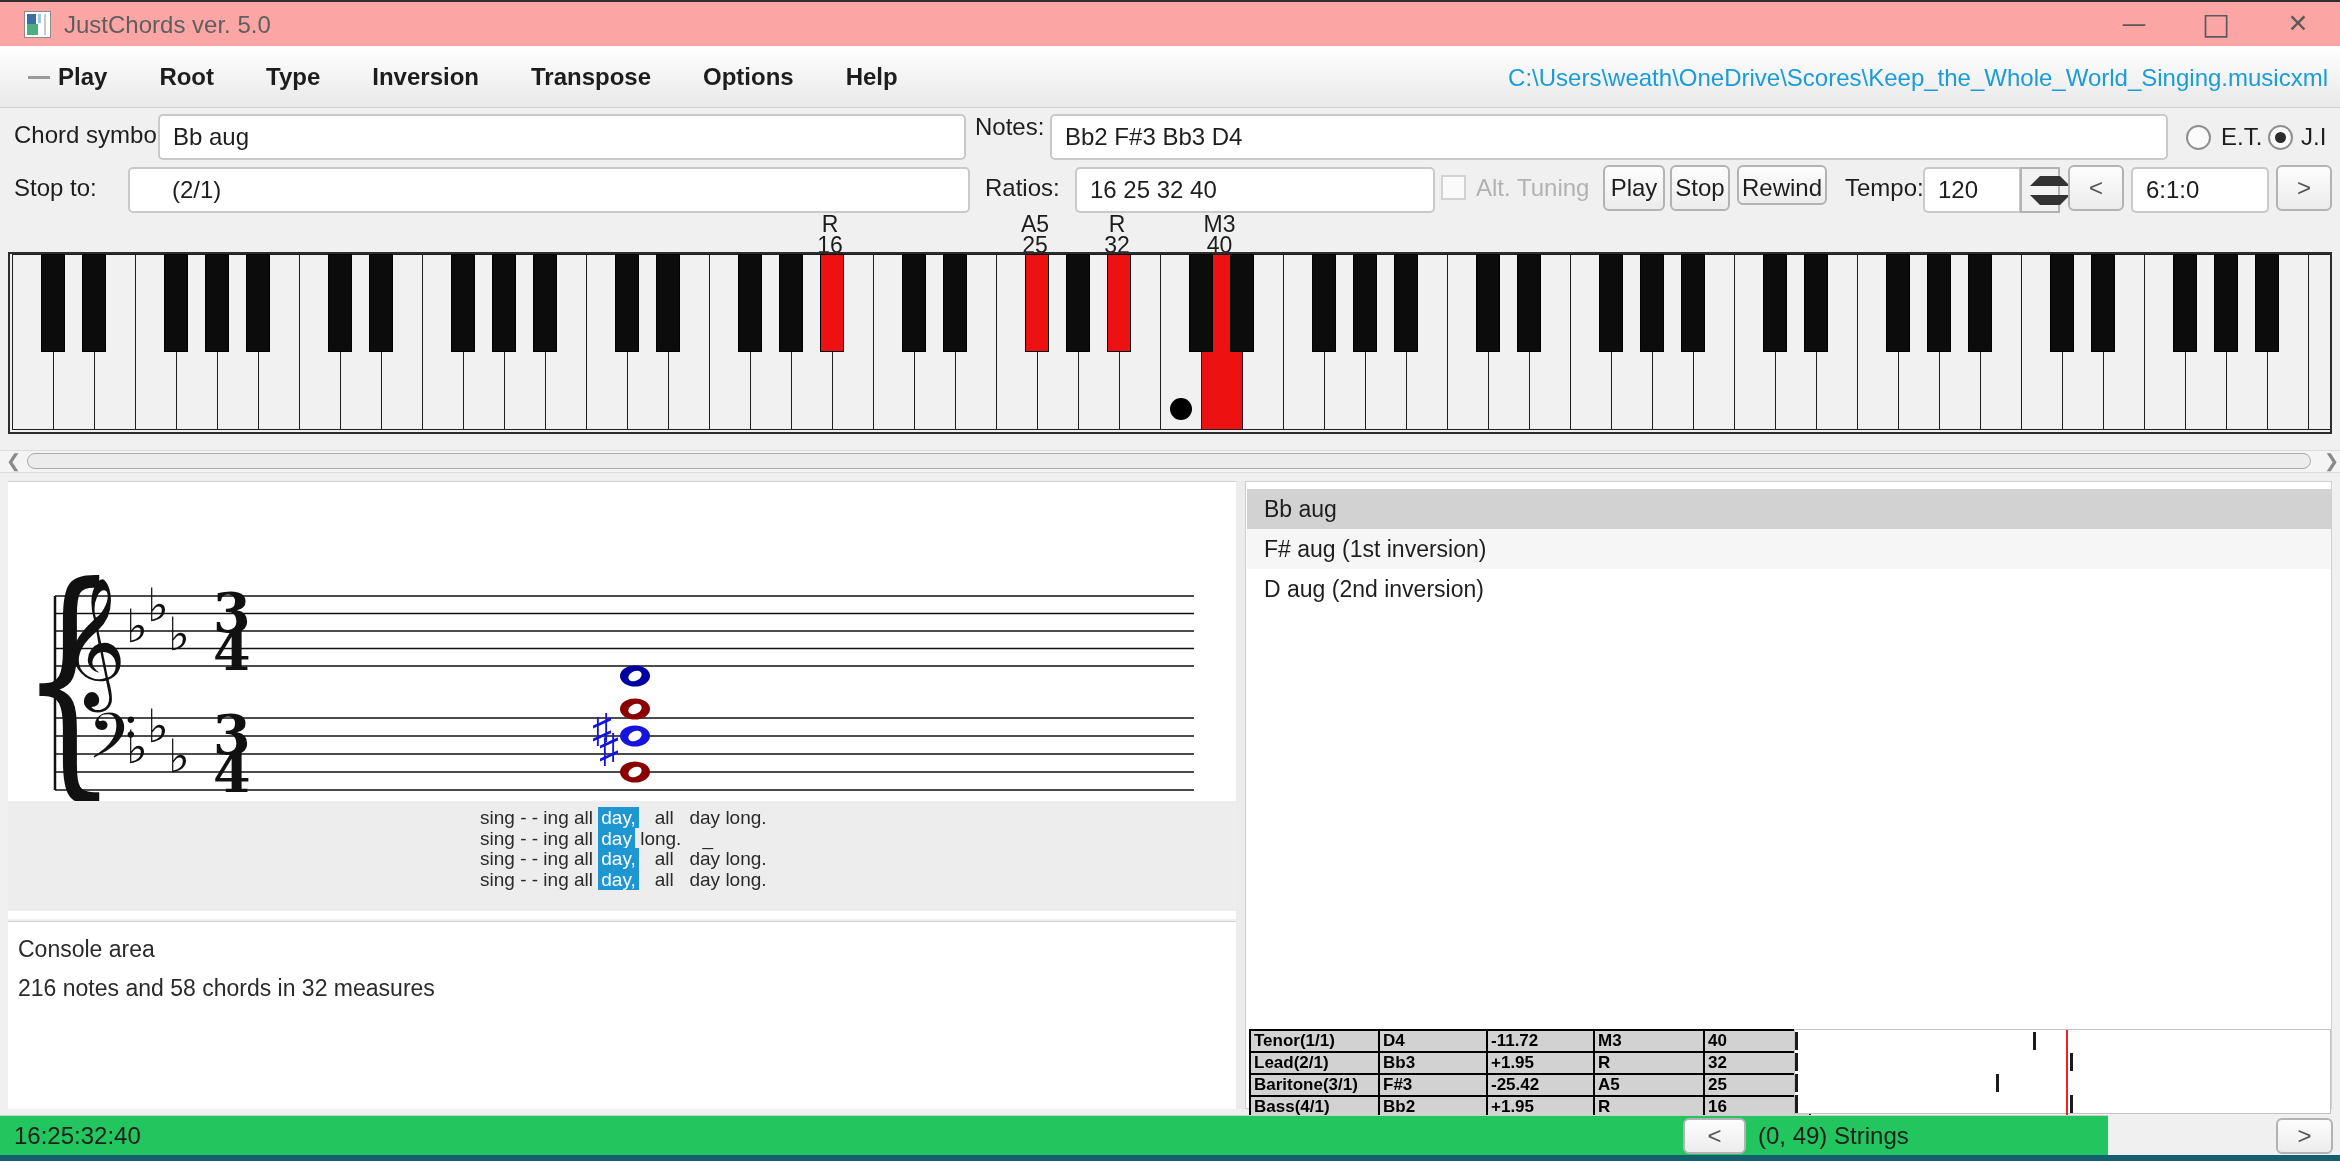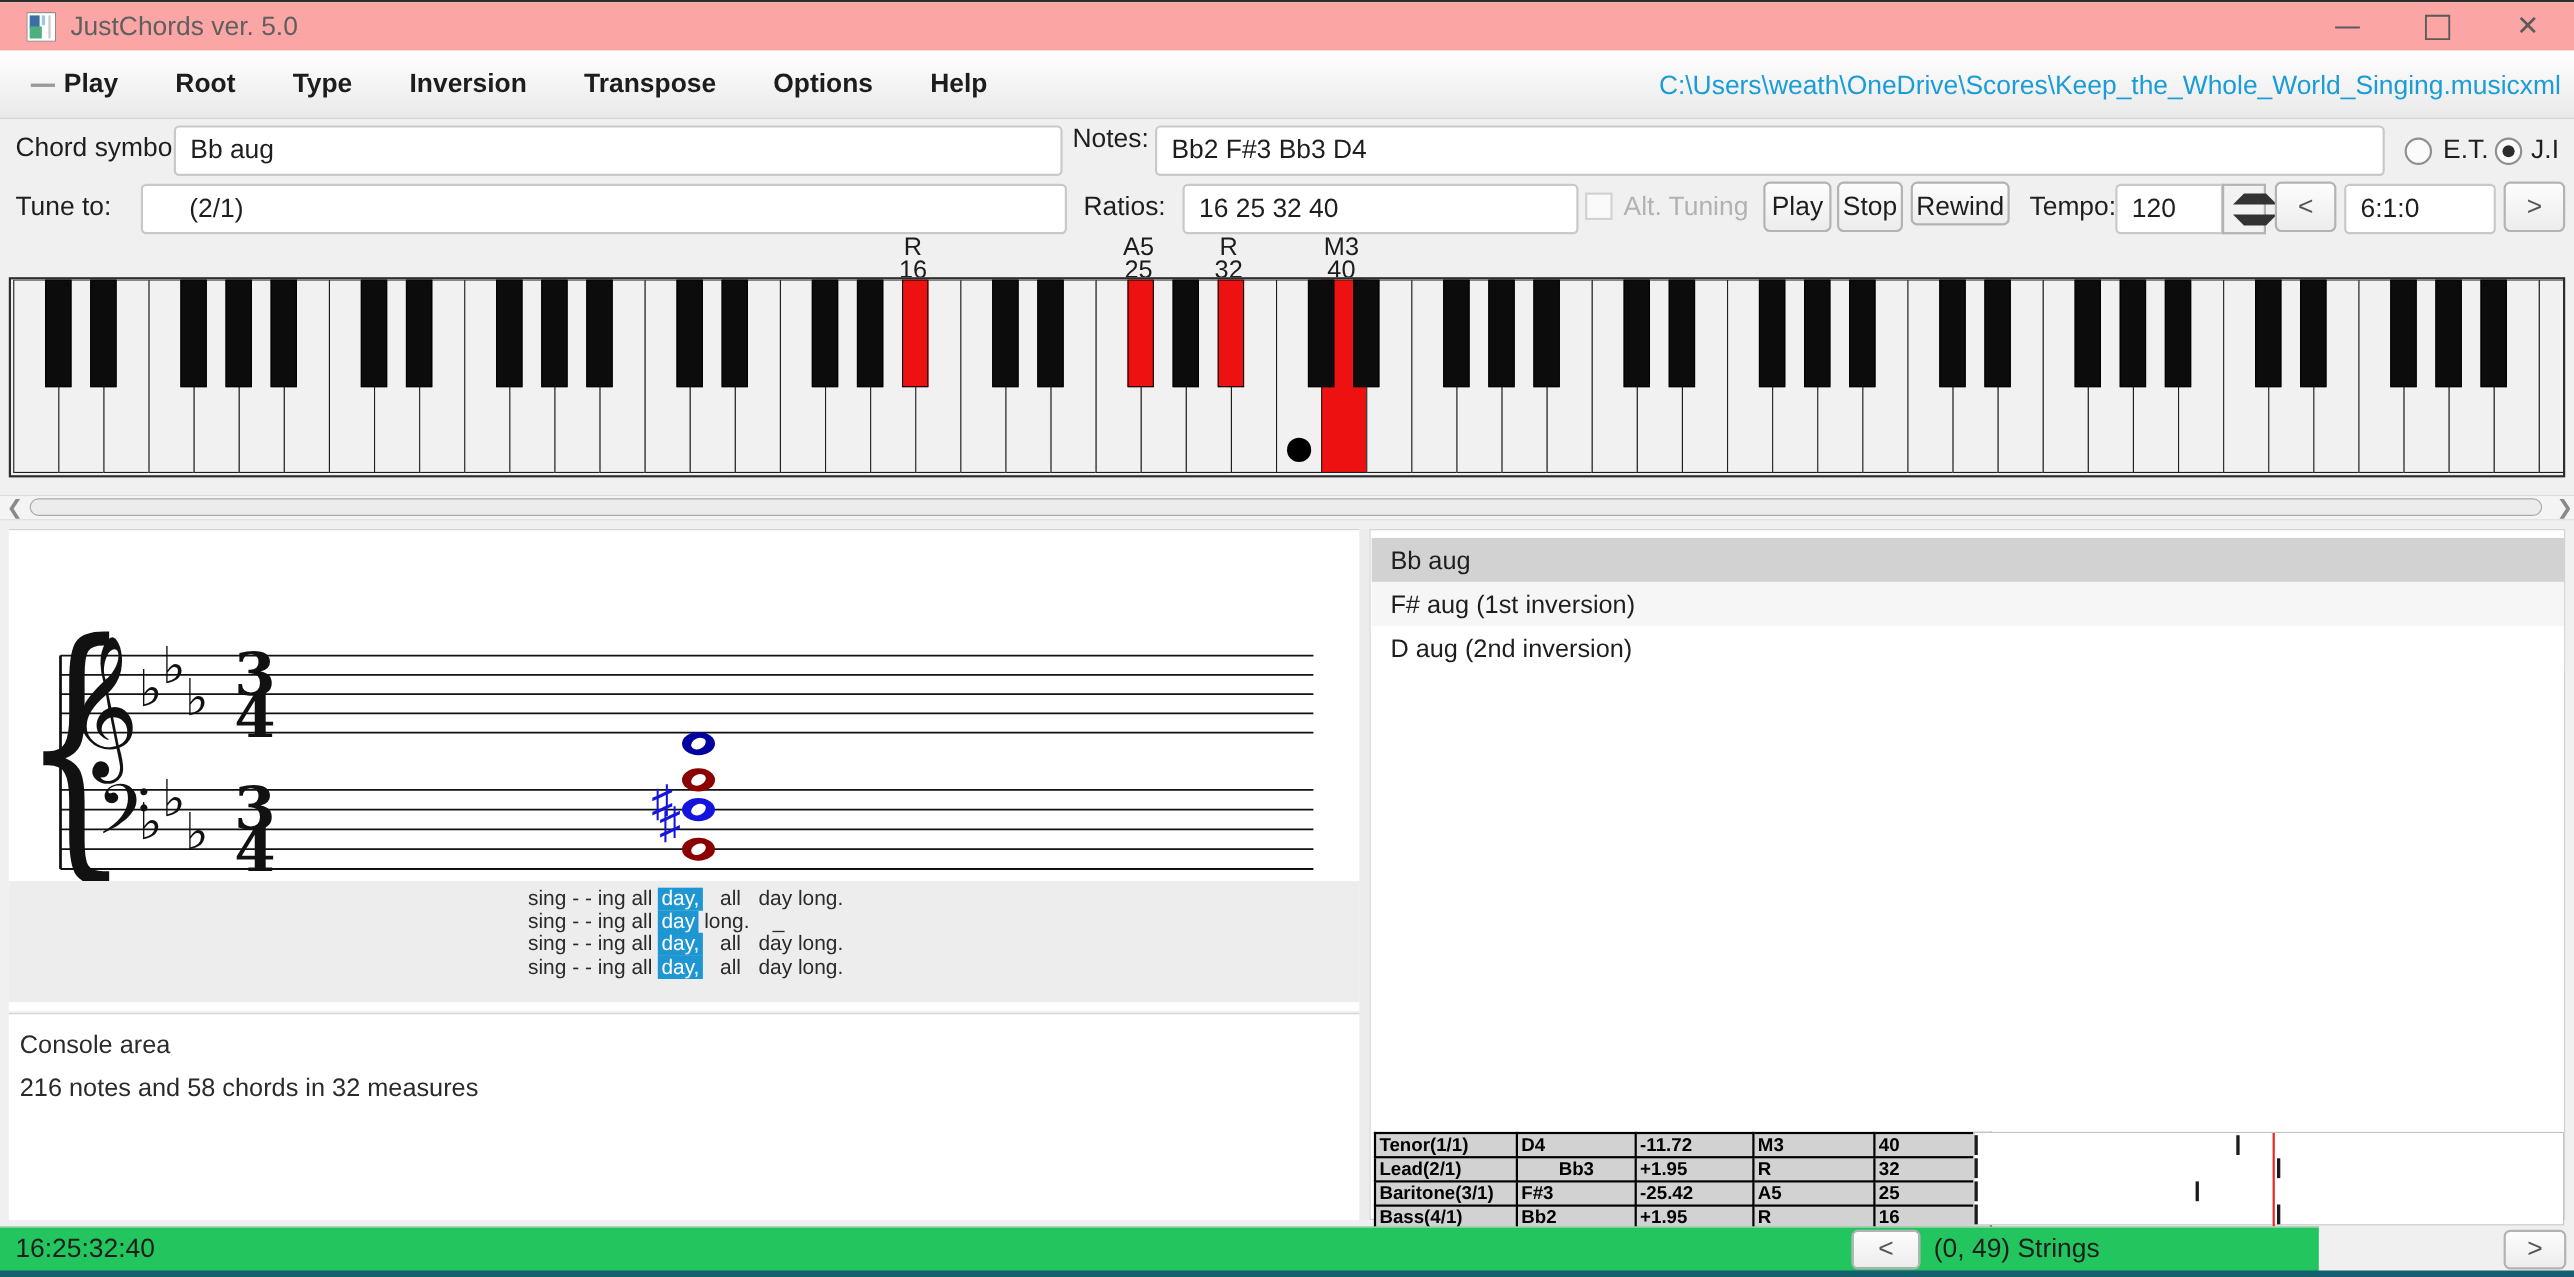--- a/index.html
+++ b/index.html
@@ -107,21 +107,21 @@
   <input class="inp" style="left: 158px; top: 112px; width: 808px; height: 46px;" value="Bb aug">
   <div class="lbl abs" style="left:975px;top:99px;line-height:52px">Notes:</div>
   <input class="inp" style="left: 1050px; top: 112px; width: 1118px; height: 46px;" value="Bb2 F#3 Bb3 D4">
   <div class="radio" style="left:2186px;top:123px" id="radio-et"></div>
   <div class="lbl abs" style="left:2221px;top:109px;line-height:52px">E.T.</div>
   <div class="radio on" style="left:2268px;top:123px" id="radio-ji">
       <div class="dot"></div>
     </div>
   <div class="lbl abs" style="left:2301px;top:109px;line-height:52px">J.I</div>
 
-  <div class="lbl abs" style="left:14px;top:160px;line-height:52px">Tune to:</div>
+  <div class="lbl abs" style="left:14px;top:160px;line-height:52px">Stop to:</div>
   <input class="inp" style="left: 128px; top: 165px; width: 842px; height: 46px; padding-left: 42px;" value="(2/1)">
   <div class="lbl abs" style="left:985px;top:160px;line-height:52px">Ratios:</div>
   <input class="inp" style="left: 1075px; top: 165px; width: 360px; height: 46px;" value="16 25 32 40">
   <div class="abs" style="left:1441px;top:173px;width:25px;height:25px;border:2px solid #d2d2d2;background:#fafafa;box-sizing:border-box"></div>
   <div class="lbl abs" style="left:1476px;top:160px;line-height:52px;color:#b2b2b2">Alt. Tuning</div>
   <div class="btn" style="left:1603px;top:163px;width:62px;height:46px;line-height:42px">Play</div>
   <div class="btn" style="left:1670px;top:163px;width:60px;height:46px;line-height:42px">Stop</div>
   <div class="btn" style="left:1737px;top:163px;width:90px;height:40px;line-height:42px">Rewind</div>
   <div class="lbl abs" style="left:1845px;top:160px;line-height:52px">Tempo:</div>
   <input class="inp" style="left: 1923px; top: 165px; width: 98px; height: 46px; border-radius: 5px 0px 0px 5px;" value="120">
@@ -329,21 +329,21 @@
         <tbody id="voice-tbody">
           <tr>
             <td style="width: 121px;">Tenor(1/1)</td>
             <td style="width: 100px;">D4</td>
             <td style="width: 99px;">-11.72</td>
             <td style="width: 102px;">M3</td>
             <td style="width: 98px;">40</td>
           </tr>
           <tr>
             <td style="width: 121px;">Lead(2/1)</td>
-            <td style="width: 100px; text-align: center;">Bb3</td>
+            <td style="width: 100px;">Bb3</td>
             <td style="width: 99px;">+1.95</td>
             <td style="width: 102px;">R</td>
             <td style="width: 98px;">32</td>
           </tr>
           <tr>
             <td style="width: 121px;">Baritone(3/1)</td>
             <td style="width: 100px;">F#3</td>
             <td style="width: 99px;">-25.42</td>
             <td style="width: 102px;">A5</td>
             <td style="width: 98px;">25</td>

